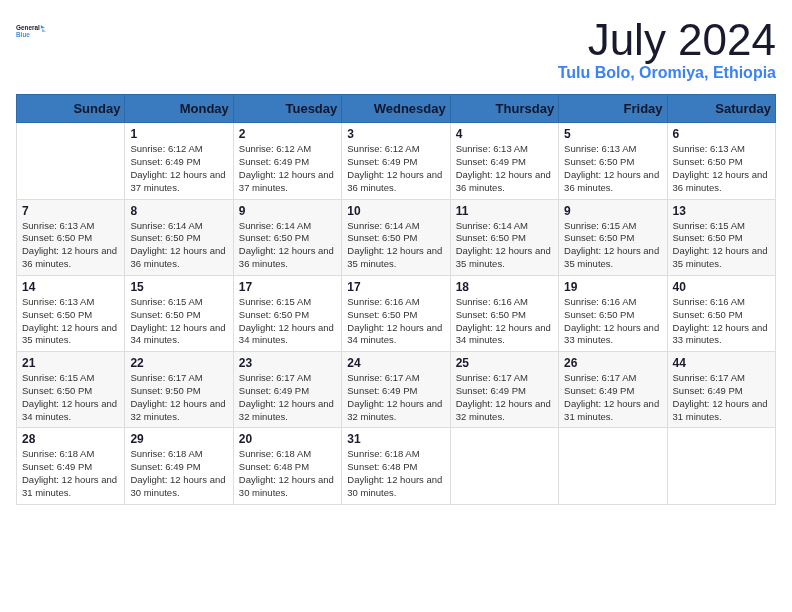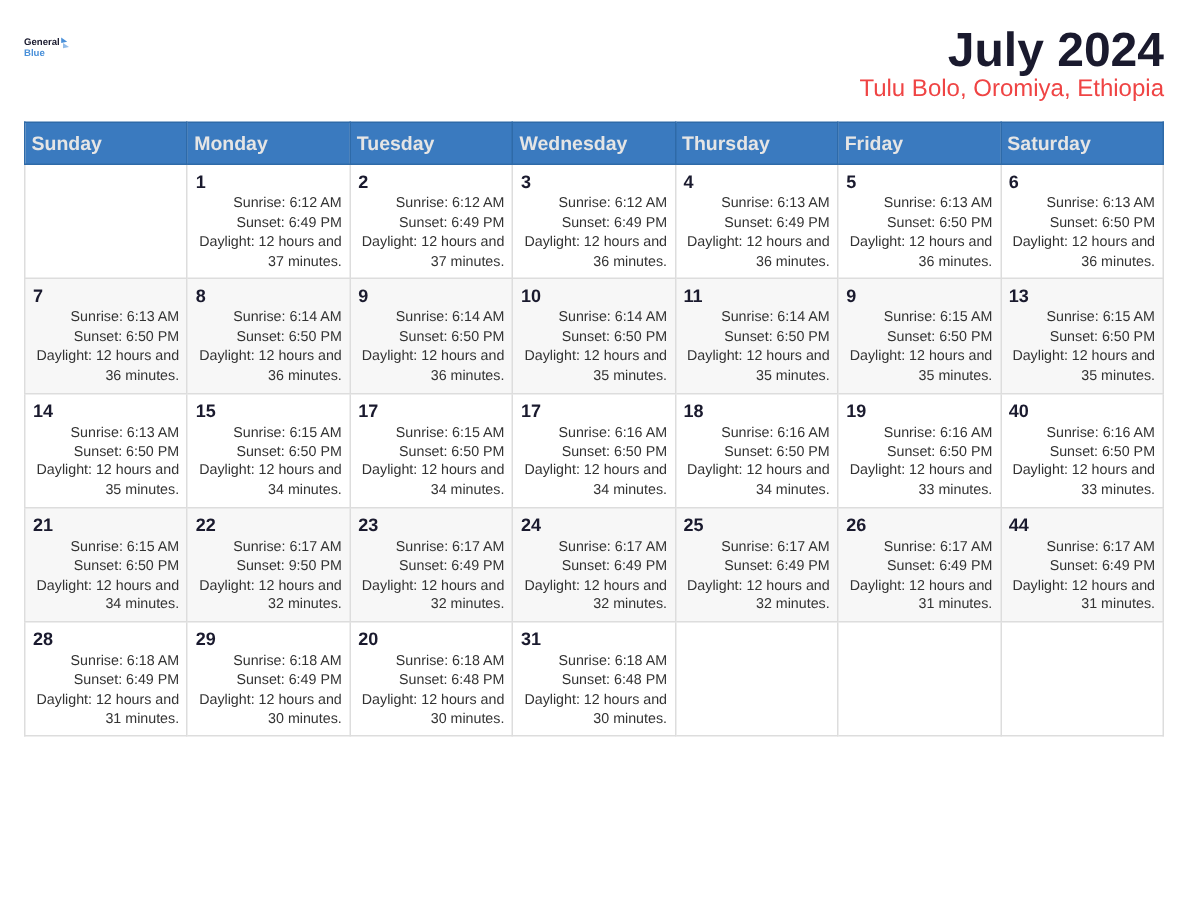--- a/index.html
+++ b/index.html
@@ -22,43 +22,43 @@
       gap: 4px;
     }
     .logo-icon {
       width: 32px;
       height: 32px;
     }
     .title-block {
       text-align: right;
     }
     .month-year {
-      font-size: 32px;
-      font-weight: bold;
+      font-size: 44px;
+      font-weight: normal;
       color: #1a1a2e;
       line-height: 1.1;
     }
     .location {
       font-size: 16px;
-      color: #ef4444;
-      font-weight: normal;
+      color: #3b82f6;
+      font-weight: bold;
       text-align: center;
     }
     .calendar {
       width: 100%;
       border-collapse: collapse;
       border: 1px solid #ccc;
     }
     .calendar th {
       background-color: #3a7abf;
-      color: #e5e5e5;
+      color: #0f172a;
       font-size: 13px;
       font-weight: bold;
       padding: 6px 4px;
-      text-align: left;
+      text-align: right;
       border: 1px solid #2e6aa8;
     }
     .calendar td {
       vertical-align: top;
       border: 1px solid #ddd;
       padding: 4px 5px;
       width: 108px;
       min-height: 80px;
       background: #fff;
     }
@@ -68,21 +68,20 @@
     .day-number {
       font-size: 12px;
       font-weight: bold;
       color: #1a1a2e;
       margin-bottom: 2px;
     }
     .day-info {
       font-size: 9.5px;
       color: #333;
       line-height: 1.35;
-      text-align: right;
     }
     .empty-cell {
       background: #fff !important;
     }
   </style>
 </head>
 <body>
 
 <div class="header">
   <div class="logo">

